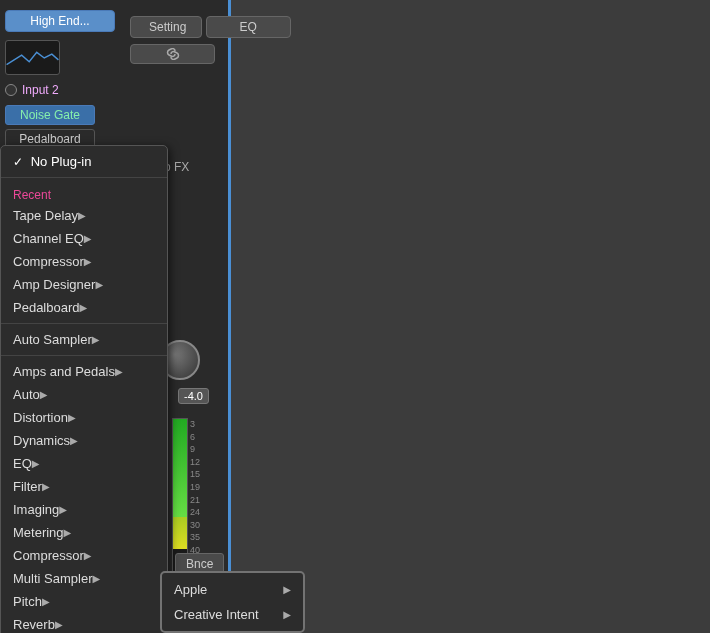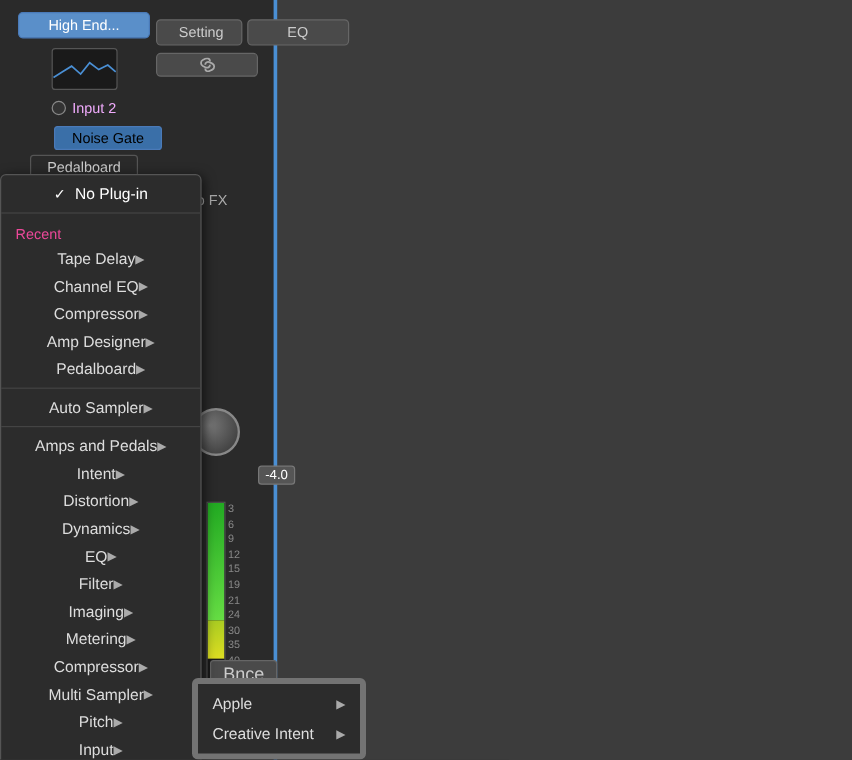--- a/index.html
+++ b/index.html
@@ -30,21 +30,20 @@
       background: #3c3c3c;
     }
 
     
     .top-bar {
       position: absolute;
       top: 10px; left: 5px;
       display: flex;
       flex-direction: column;
       gap: 4px;
-      align-items: center;
     }
 
     .high-end-btn {
       background: #5a8fc9;
       border: 1px solid #4a7ab8;
       border-radius: 4px;
       color: #fff;
       padding: 3px 10px;
       font-size: 12px;
       width: 110px;
@@ -81,27 +80,26 @@
     }
     .input-label {
       font-size: 12px;
       color: #f0abfc;
     }
 
     .noise-gate-btn {
       background: #3a6fa8;
       border: 1px solid #4a7ab8;
       border-radius: 3px;
-      color: #000000;
+      color: #86efac;
       padding: 2px 8px;
       font-size: 12px;
       width: 90px;
       margin-top: 4px;
       cursor: pointer;
-      margin-left: 40px;
     }
     .pedalboard-btn {
       background: #2a2a2a;
       border: 1px solid #555;
       border-radius: 3px;
       color: #ccc;
       padding: 2px 8px;
       font-size: 12px;
       width: 90px;
       cursor: pointer;
@@ -186,21 +184,20 @@
     .value-badge {
       position: absolute;
       top: 388px;
       left: 178px;
       background: #555;
       border: 1px solid #777;
       border-radius: 3px;
       color: #fff;
       font-size: 11px;
       padding: 1px 5px;
-      margin-left: 37px;
     }
 
     
     .meter-area {
       position: absolute;
       top: 418px;
       left: 172px;
       width: 16px;
       height: 165px;
       background: #1a1a1a;
@@ -218,21 +215,21 @@
 
     
     .bnce-btn {
       position: absolute;
       bottom: 58px;
       left: 175px;
       background: #4a4a4a;
       border: 1px solid #666;
       border-radius: 3px;
       color: #ccc;
-      font-size: 15px;
+      font-size: 12px;
       padding: 3px 10px;
       cursor: pointer;
     }
 
     
     .main-menu {
       position: absolute;
       top: 145px;
       left: 0px;
       width: 168px;
@@ -240,21 +237,21 @@
       border: 1px solid #555;
       border-radius: 5px;
       box-shadow: 2px 2px 10px rgba(0,0,0,0.6);
       z-index: 100;
       padding: 4px 0;
     }
 
     .menu-item {
       display: flex;
       align-items: center;
-      justify-content: center;
+      justify-content: flex-start;
       padding: 4px 12px;
       cursor: pointer;
       color: #ddd;
       font-size: 13px;
     }
     .menu-item.checked {
       color: #fff;
     }
     .menu-item .check {
       color: #fff;
@@ -277,21 +274,21 @@
       margin: 4px 0;
     }
 
     
     .second-submenu {
       position: absolute;
       bottom: 0px;
       left: 160px;
       width: 145px;
       background: #2c2c2c;
-      border: 5px solid #737373;
+      border: 2px solid #737373;
       border-radius: 5px;
       z-index: 102;
       padding: 4px 0;
     }
     .second-submenu-item {
       display: flex;
       align-items: center;
       justify-content: space-between;
       padding: 5px 12px;
       cursor: pointer;
@@ -406,21 +403,21 @@
     <span class="arrow">▶</span>
   </div>
 
   <div class="menu-divider"></div>
 
   <div class="menu-item">
     <span>Amps and Pedals</span>
     <span class="arrow">▶</span>
   </div>
   <div class="menu-item">
-    <span>Intent</span>
+    <span>Auto</span>
     <span class="arrow">▶</span>
   </div>
   <div class="menu-item">
     <span>Distortion</span>
     <span class="arrow">▶</span>
   </div>
   <div class="menu-item">
     <span>Dynamics</span>
     <span class="arrow">▶</span>
   </div>
@@ -446,21 +443,21 @@
   </div>
   <div class="menu-item">
     <span>Multi Sampler</span>
     <span class="arrow">▶</span>
   </div>
   <div class="menu-item">
     <span>Pitch</span>
     <span class="arrow">▶</span>
   </div>
   <div class="menu-item">
-    <span>Input</span>
+    <span>Reverb</span>
     <span class="arrow">▶</span>
   </div>
 
 </div>
 
 <div class="second-submenu">
   <div class="second-submenu-item">
     <span>Apple</span>
     <span class="arrow">▶</span>
   </div>

